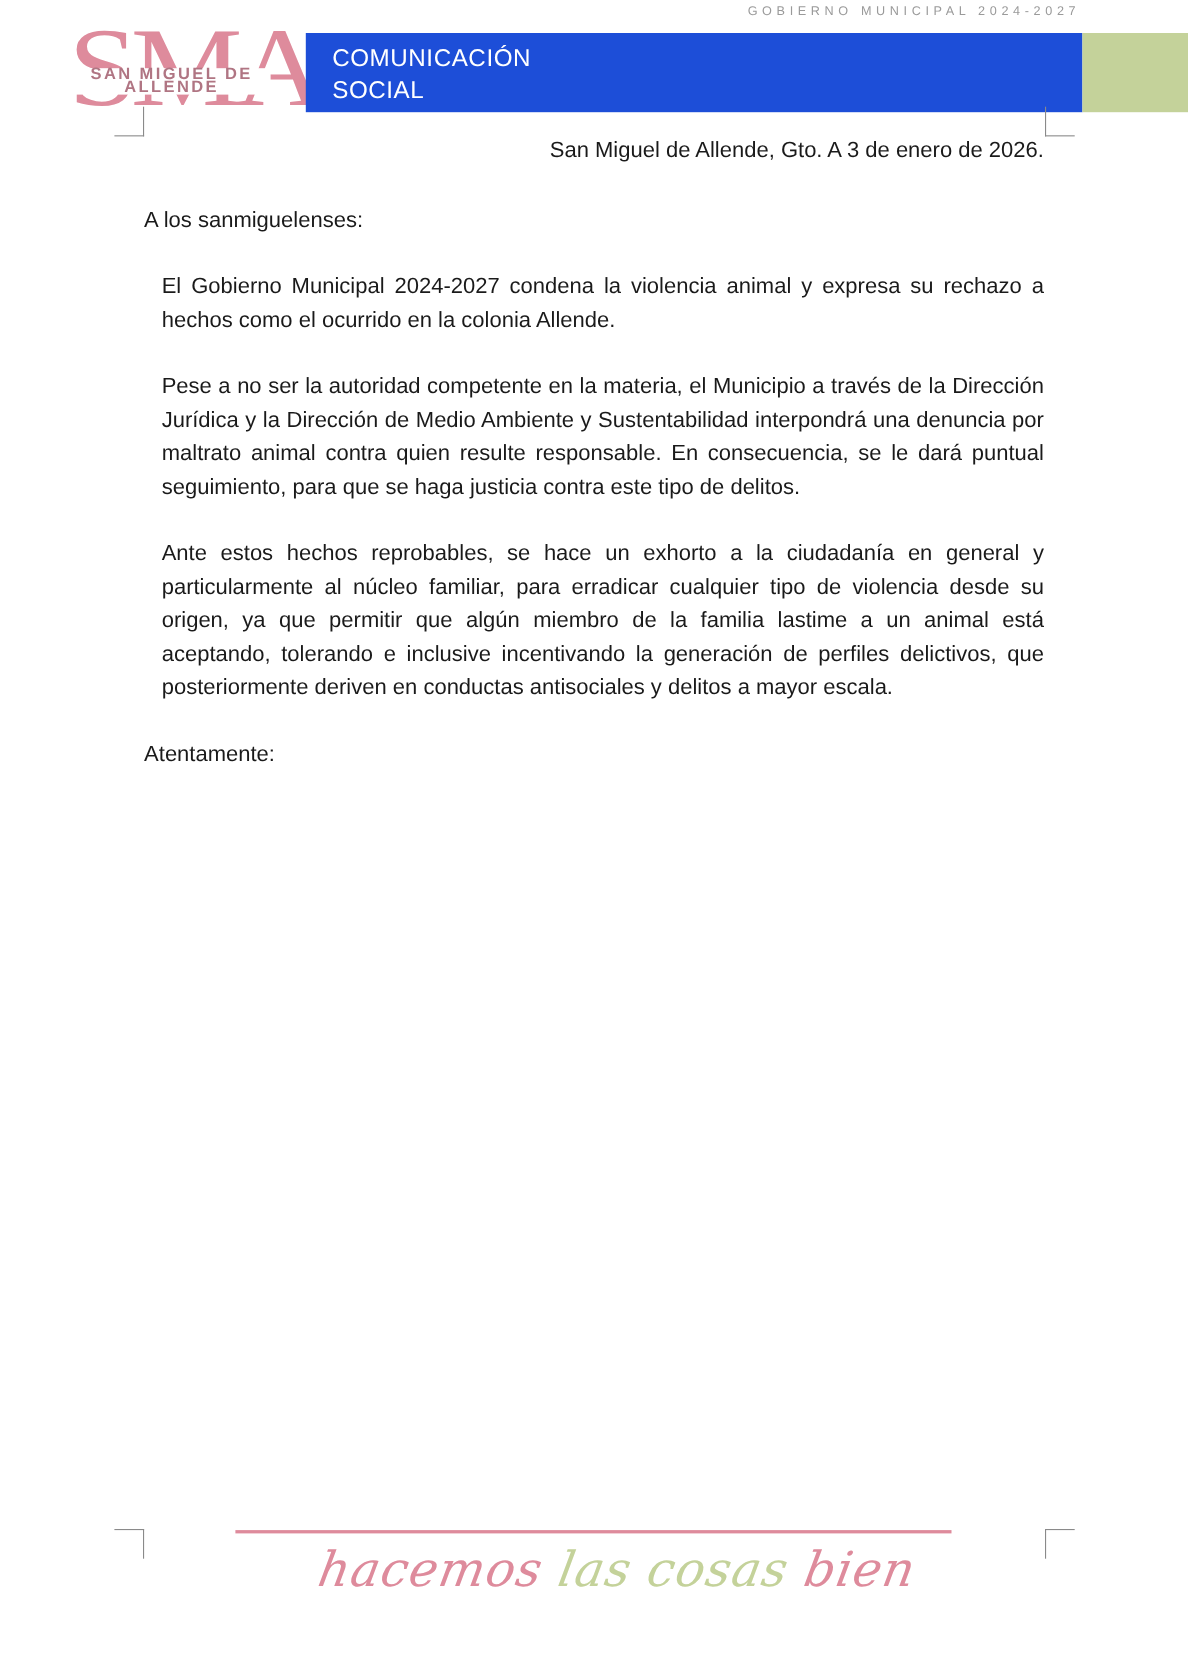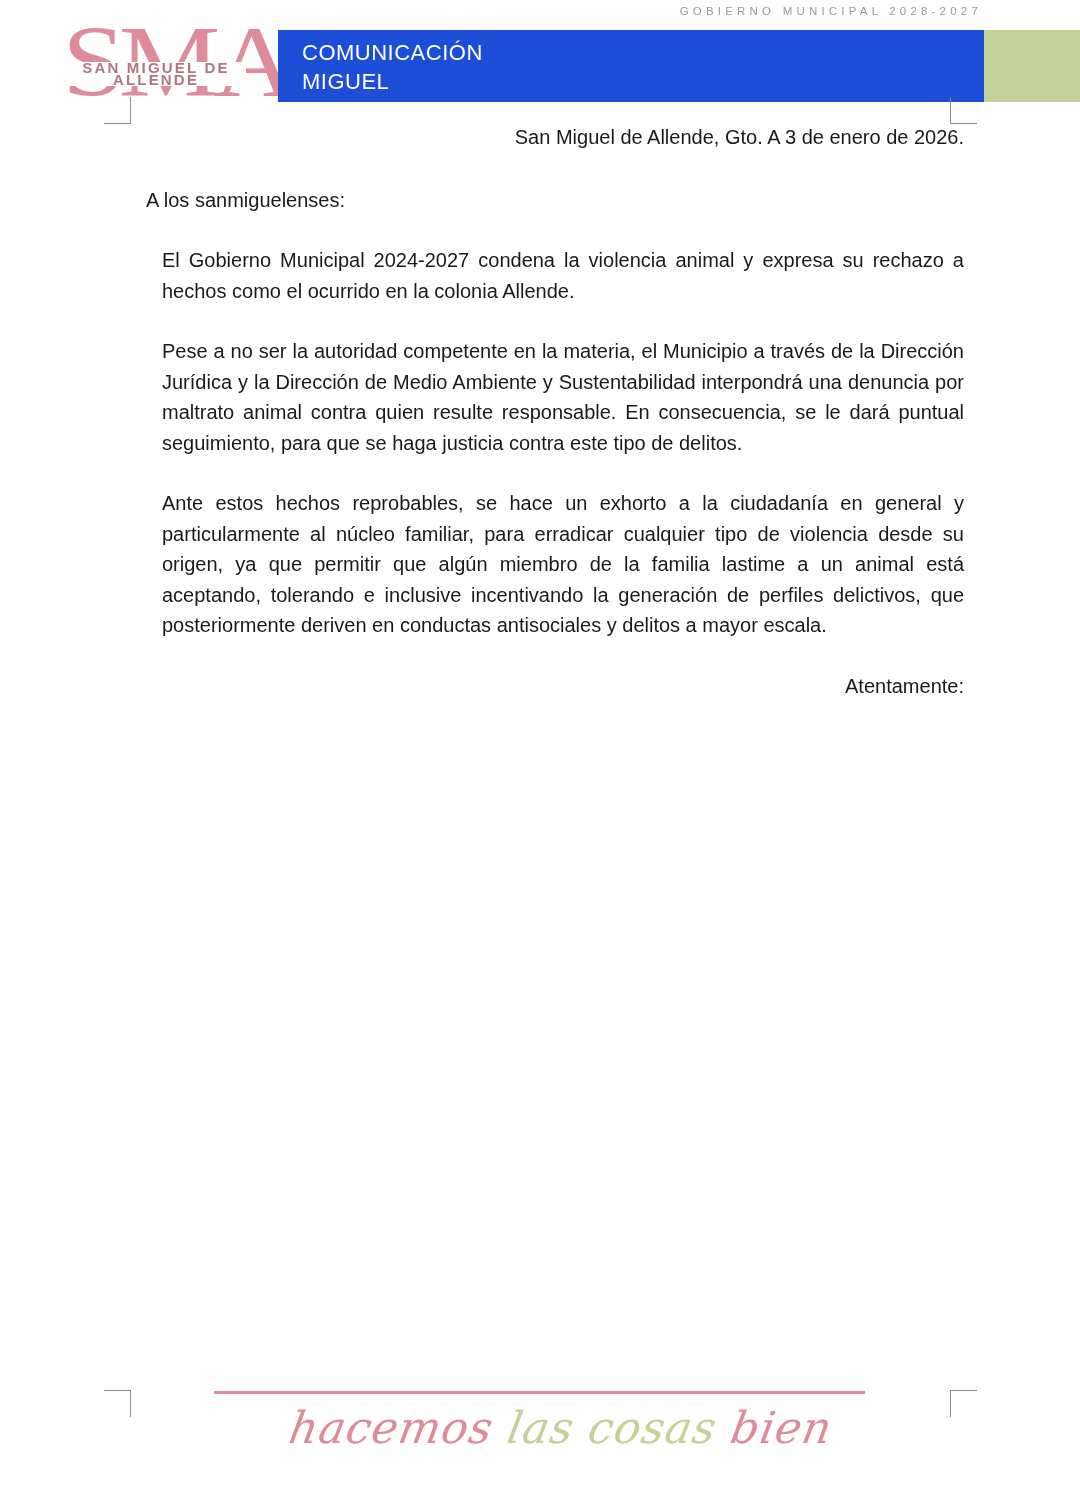--- a/index.html
+++ b/index.html
@@ -9,44 +9,44 @@
   .logo-letters { position: absolute; left: 0; top: -14px; font-family: "Liberation Serif", serif; font-size: 102px; line-height: 100px; color: #de8b9c; letter-spacing: -6px; transform: scaleX(1.12); transform-origin: left top; }
   .logo-sub { position: absolute; left: 4px; top: 36px; width: 180px; background: #ffffff; font-size: 15px; letter-spacing: 2.2px; color: #b07583; text-align: center; line-height: 12px; font-weight: bold; }
   .header-bar { position: absolute; left: 278px; top: 30px; width: 706px; height: 72px; background: #1d4ed8; }
   .header-green { position: absolute; left: 984px; top: 30px; width: 96px; height: 72px; background: #c4d29a; }
   .header-title { position: absolute; left: 24px; top: 8px; color: #ffffff; font-size: 22px; line-height: 29px; letter-spacing: 0.5px; }
   .crop { position: absolute; width: 26px; height: 26px; border-color: #8a8a8a; border-style: solid; border-width: 0; }
   .crop.tl { left: 104px; top: 97px; border-right-width: 1px; border-bottom-width: 1px; }
   .crop.tr { left: 950px; top: 97px; border-left-width: 1px; border-bottom-width: 1px; }
   .crop.bl { left: 104px; top: 1390px; border-right-width: 1px; border-top-width: 1px; }
   .crop.br { left: 950px; top: 1390px; border-left-width: 1px; border-top-width: 1px; }
-  .content { position: absolute; left: 146px; width: 818px; top: 122px; font-size: 20px; line-height: 30.5px; }
+  .content { position: absolute; left: 131px; width: 818px; top: 122px; font-size: 20px; line-height: 30.5px; }
   .date { text-align: right; margin: 0 0 32px 0; }
   .greeting { margin: 12px 0 30px 0; }
   .para { text-align: justify; margin: 0 0 30px 16px; }
-  .closing { margin: 0 0 30px 0; text-align: right; }
+  .closing { margin: 0 0 30px 0; }
   .footer-line { position: absolute; left: 214px; top: 1391px; width: 651px; height: 3px; background: #de8b9c; }
   .slogan { position: absolute; left: 290px; top: 1398px; font-family: "DejaVu Serif", serif; font-style: italic; font-size: 44px; line-height: 60px; letter-spacing: 1px; transform: skewX(-10deg); }
   .slogan .pink { color: #de8b9c; }
   .slogan .green { color: #c4d29a; }
 </style>
 </head>
 <body>
 
-<div class="top-label">GOBIERNO MUNICIPAL 2028-2027</div>
+<div class="top-label">GOBIERNO MUNICIPAL 2024-2027</div>
 
 <div class="logo">
   <div class="logo-letters">SMA</div>
   <div class="logo-sub">SAN MIGUEL DE ALLENDE</div>
 </div>
 
 <div class="header-bar">
   <div class="header-title">
     <div>COMUNICACIÓN</div>
-    <div>MIGUEL</div>
+    <div>SOCIAL</div>
   </div>
 </div>
 <div class="header-green"></div>
 
 <div class="crop tl"></div>
 <div class="crop tr"></div>
 <div class="crop bl"></div>
 <div class="crop br"></div>
 
 <div class="content">

